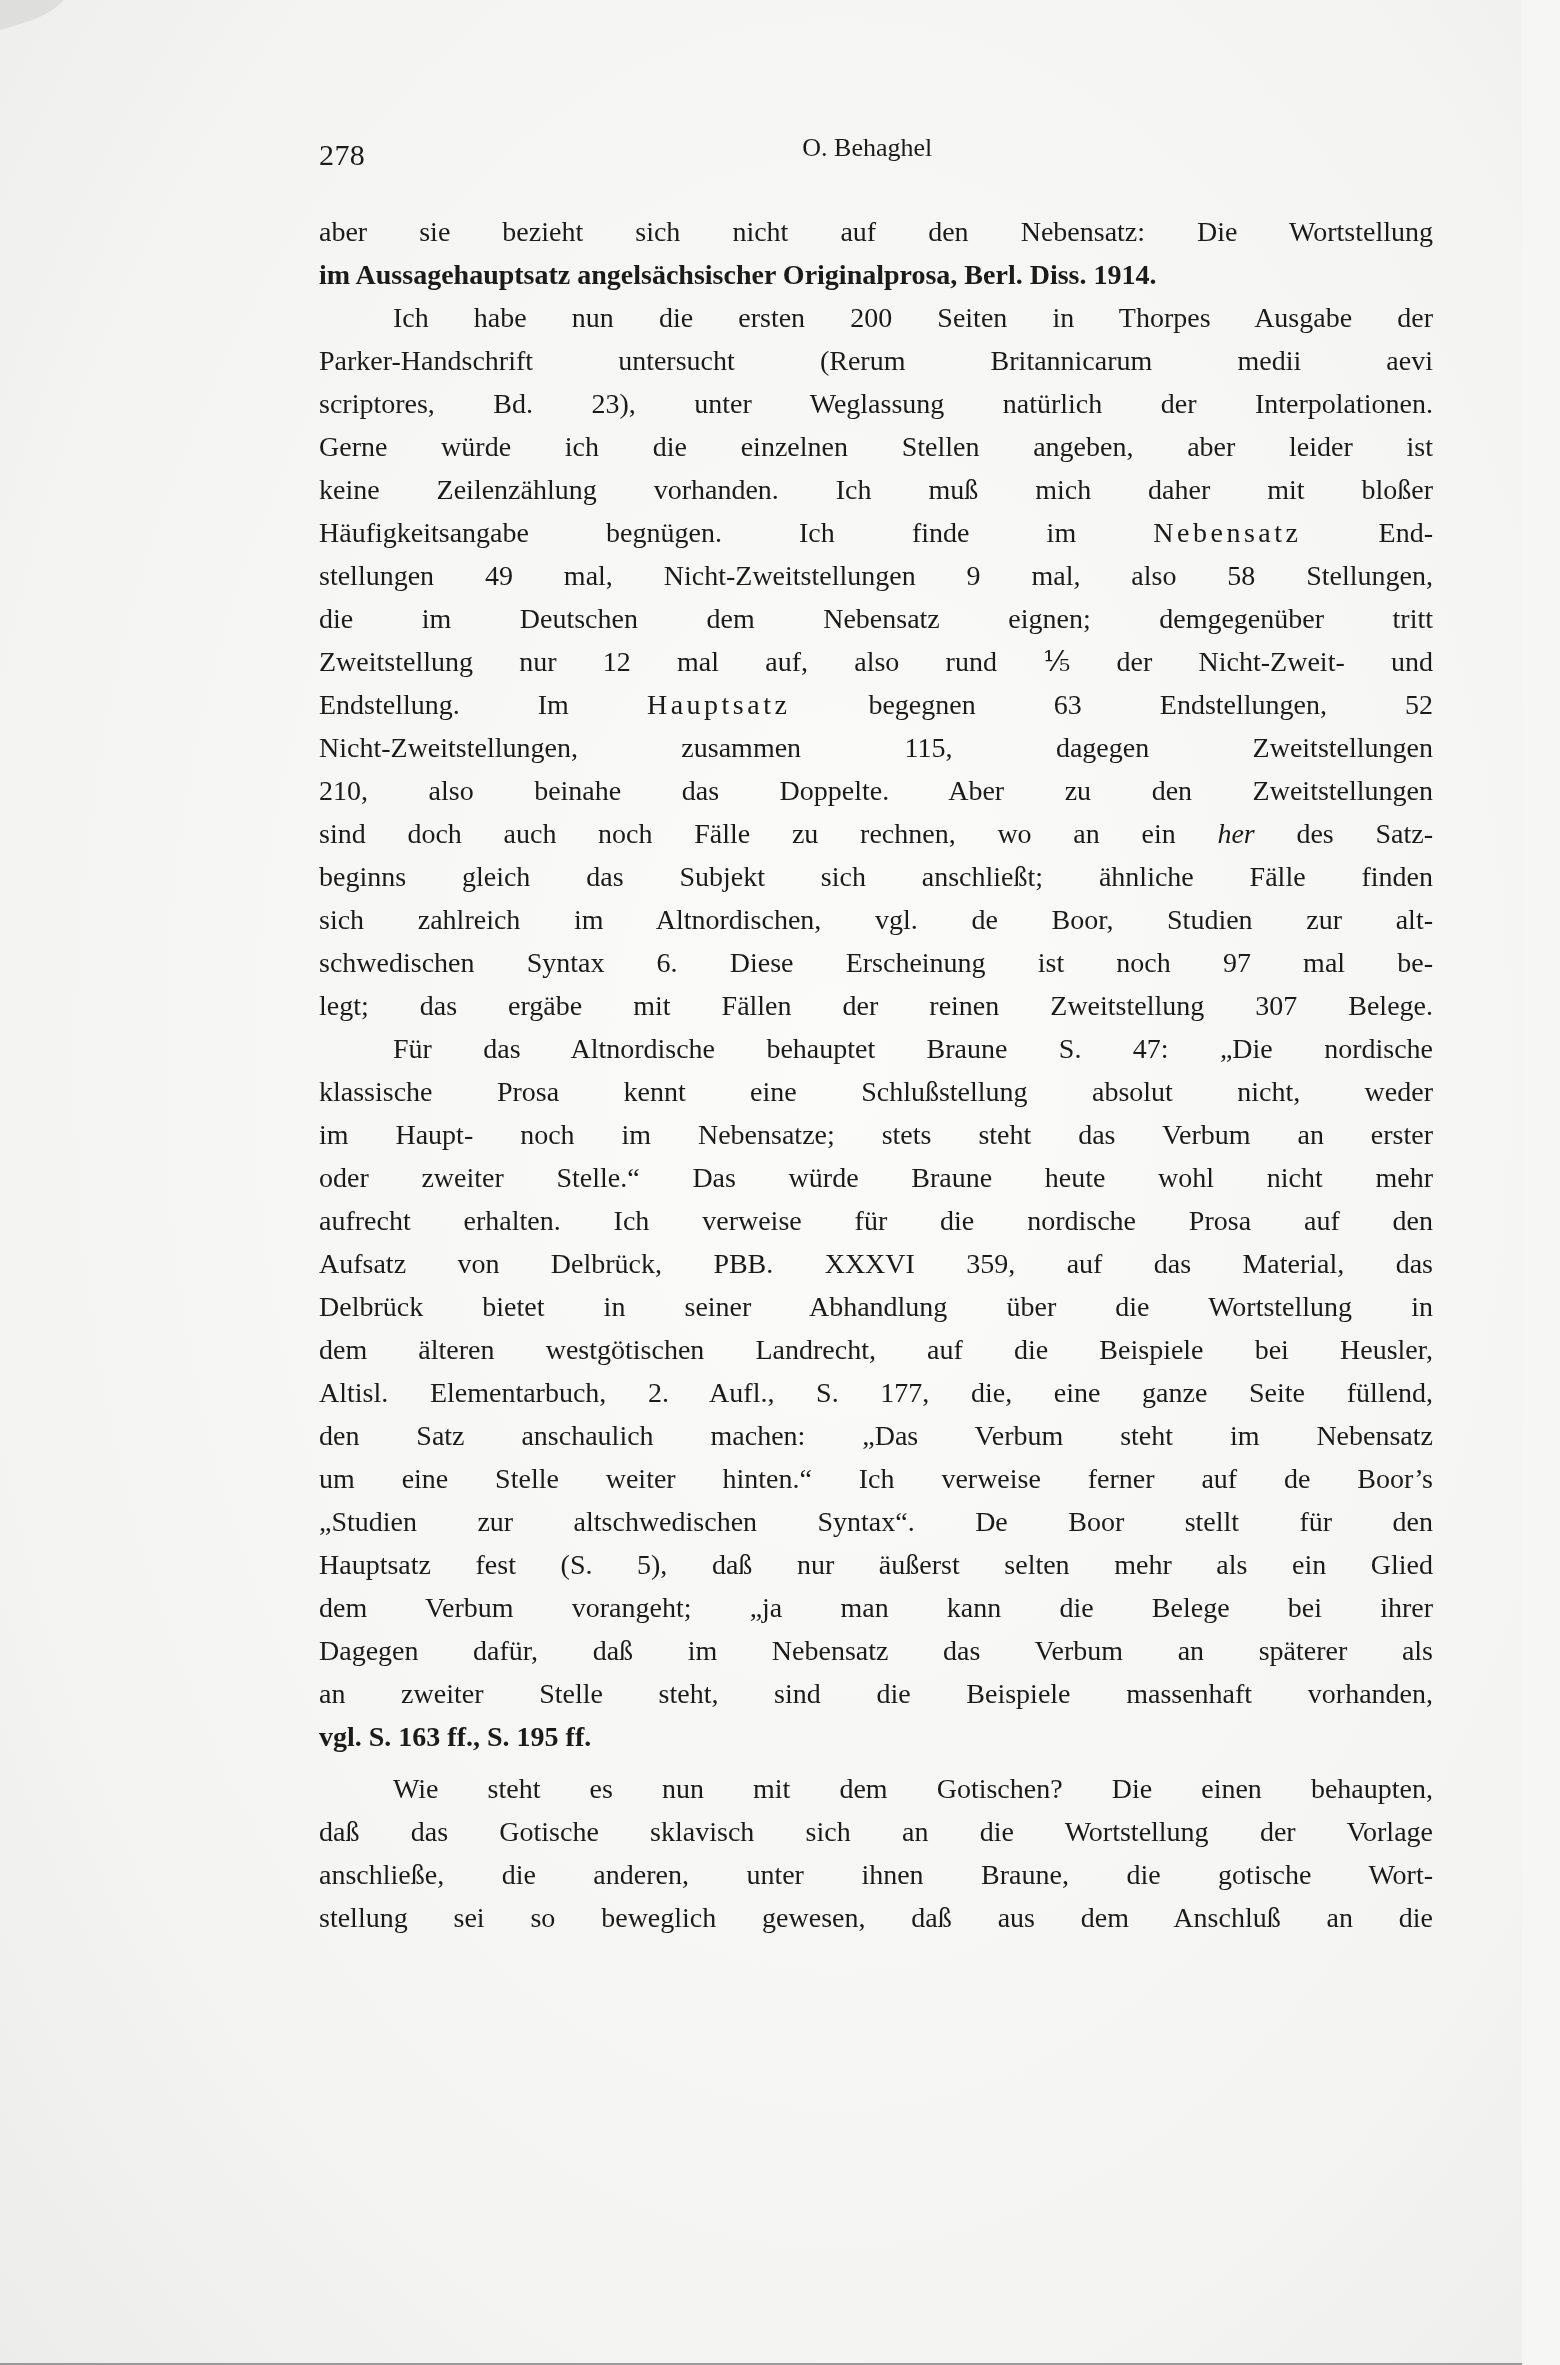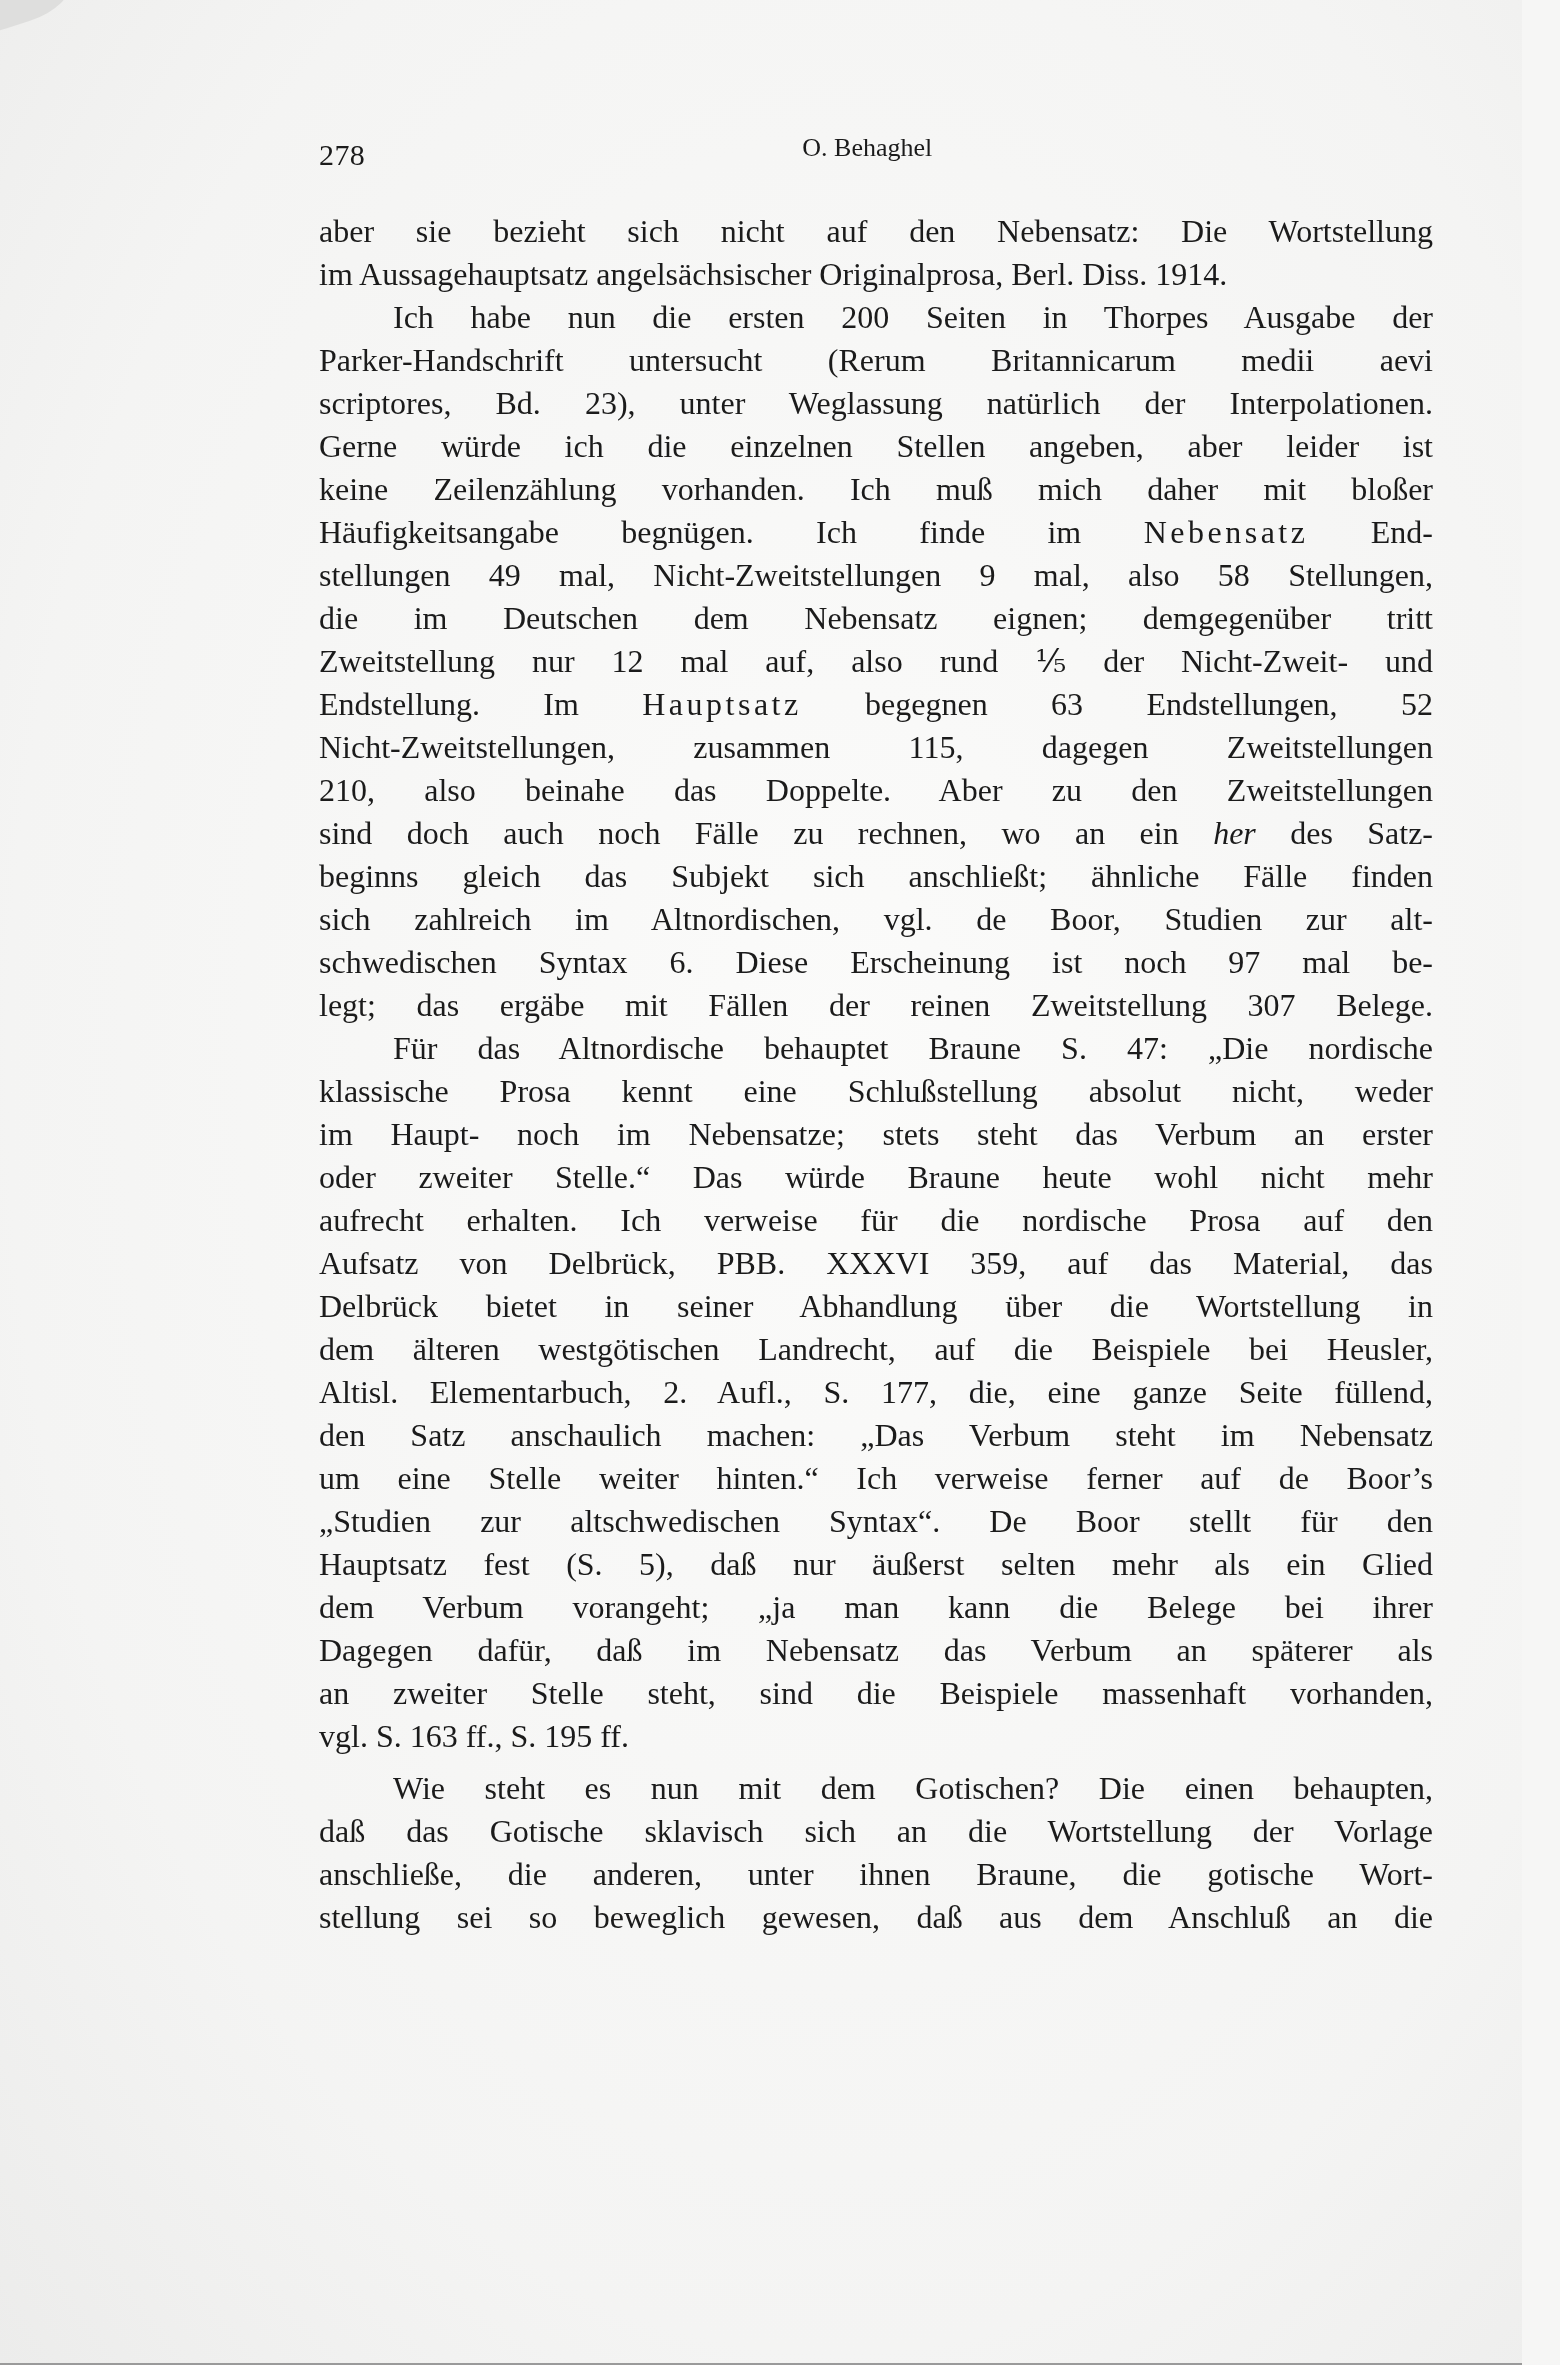--- a/index.html
+++ b/index.html
@@ -60,28 +60,29 @@
     }
     .text-block {
       position: absolute;
       left: 319px;
       top: 210px;
       width: 1114px;
     }
     .line {
       height: 43px;
       line-height: 43px;
-      font-size: 32px;
+      font-size: 28px;
       white-space: nowrap;
       text-align: justify;
       text-align-last: justify;
       overflow: visible;
     }
     .line.last {
       text-align-last: left;
+      font-weight: bold;
     }
     .line.indent {
       padding-left: 74px;
     }
     .para-gap {
       height: 8.7px;
     }
     .spaced {
       letter-spacing: 3.5px;
     }

